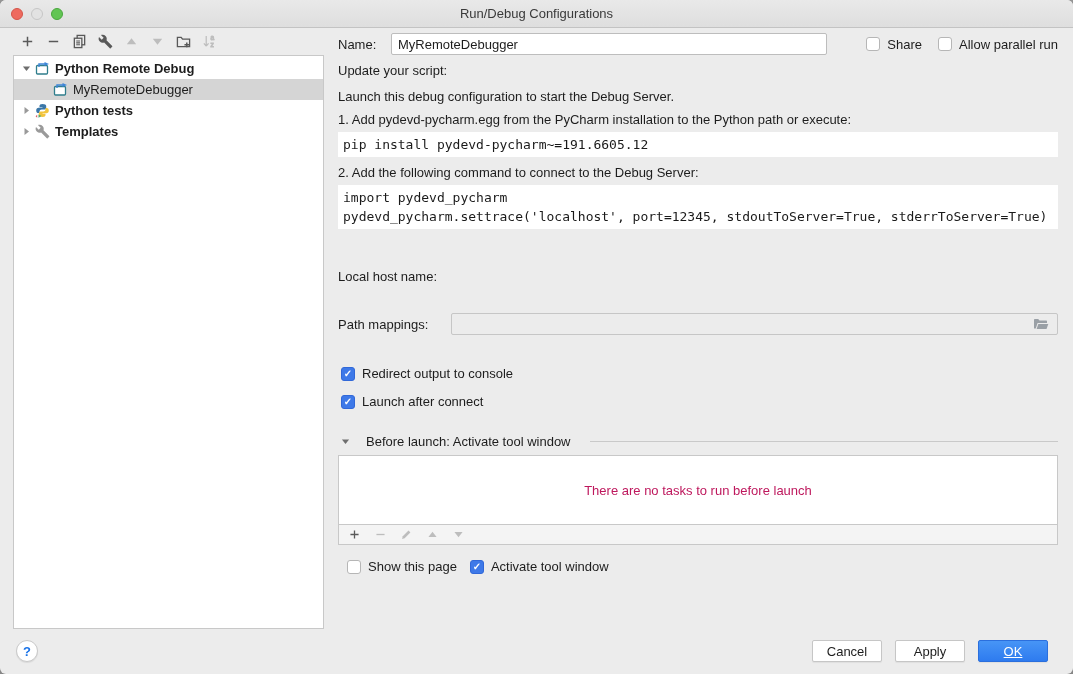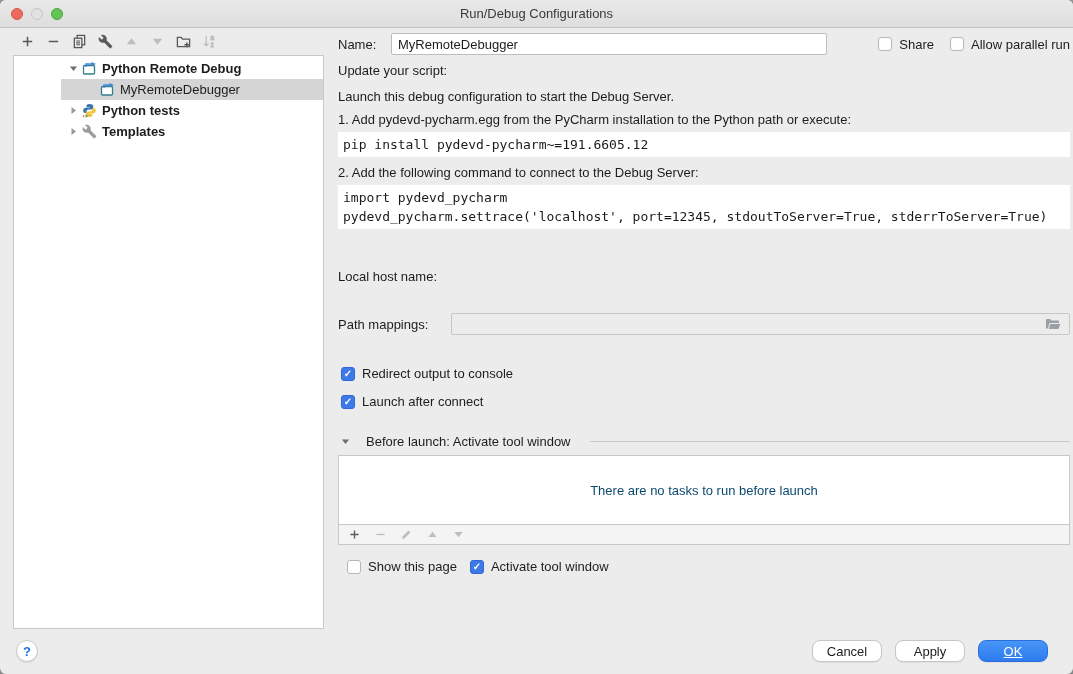--- a/index.html
+++ b/index.html
@@ -18,30 +18,30 @@
   .light.min{ background:#e2e2e2; border:1px solid #c6c6c6; }
   .light.zoom{ background:#62c554; border:1px solid #4aa73e; }
   .wtitle{ font-size:13px; color:#3a3a3a; }
   
   .main{ flex:1 1 auto; display:flex; min-height:0; }
   .sidebar{ flex:0 0 332px; display:flex; flex-direction:column; }
   .side-toolbar{ height:27px; display:flex; align-items:center; padding-left:19px; gap:10px; }
   .tbtn{ width:16px; height:16px; display:flex; align-items:center; justify-content:center; }
   .tbtn svg{ width:15px; height:15px; }
   .tree-box{ flex:1; margin:0 8px 1px 13px; background:#fff; border:1px solid #c8c8c8; overflow:hidden; padding-top:2px; }
-  .trow{ height:21px; display:flex; align-items:center; font-size:13px;margin-left:47px; }
+  .trow{ height:21px; display:flex; align-items:center; font-size:13px; }
   .trow.bold{ font-weight:bold; }
   .trow.selected{ background:#d5d5d5; }
   .trow .arrow{ width:12px; margin-left:6px; display:flex; justify-content:center; }
   .trow .spacer{ width:12px; margin-left:6px; }
   .trow .indent{ width:18px; }
   .trow .ticon{ width:15px; height:15px; margin-left:3px; margin-right:5px; }
   .trow .ticon svg{ width:15px; height:15px; }
   
-  .content{ flex:1; padding:5px 3px 0 6px; min-width:0; }
+  .content{ flex:1; padding:5px 15px 0 6px; min-width:0; }
   .row{ display:flex; align-items:center; }
   .name-row{ height:22px; }
   .lbl-name{ width:53px; }
   .textfield{ height:22px; background:#fff; border:1px solid #bdbdbd; border-radius:2px;
     font-family:"Liberation Sans",sans-serif; font-size:13px; padding:0 6px; color:#1d1d1d; display:flex; align-items:center; }
   input.textfield{ display:inline-block; }
   .name-field{ width:436px; }
   .cbgroup{ margin-left:auto; display:flex; align-items:center; }
   .cb{ width:14px; height:14px; border-radius:3px; background:#fff; border:1px solid #b6b6b6;
     display:flex; align-items:center; justify-content:center; flex:0 0 14px; }
@@ -63,34 +63,34 @@
   .disabled-field{ background:transparent; border:1px solid #c6c6c6; justify-content:flex-end; }
   .browse-btn{ width:20px; height:18px; display:flex; align-items:center; justify-content:center; }
   .browse-btn svg{ width:16px; height:14px; }
   .check-row{ display:flex; align-items:center; margin-top:13px; margin-left:3px; }
   .check-row.first{ margin-top:31px; }
   
   .bl-header{ display:flex; align-items:center; margin-top:25px; margin-left:3px; gap:16px; }
   .bl-header .rule{ flex:1; height:1px; background:#c9c9c9; margin-left:3px; }
   .tasks-panel{ margin-top:6px; height:70px; background:#fff; border:1px solid #c8c8c8;
     display:flex; align-items:center; justify-content:center; }
-  .tasks-empty{ color:#0c4a6e; font-size:13px; }
+  .tasks-empty{ color:#be185d; font-size:13px; }
   .tasks-toolbar{ height:20px; background:#f4f4f4; border:1px solid #c8c8c8; border-top:none;
     display:flex; align-items:center; padding-left:8px; gap:12px; }
   .tasks-toolbar .tbtn{ width:14px; height:14px; }
   .tasks-toolbar svg{ width:13px; height:13px; }
   .page-opts{ margin-top:14px; margin-left:9px; display:flex; align-items:center; }
   .opt-gap{ width:13px; }
   
   .footer{ flex:0 0 44px; display:flex; align-items:center; padding:0 25px 2px 16px; }
   .help-btn{ width:22px; height:22px; border-radius:50%; background:#fff; border:1px solid #c9c9c9;
     color:#1a73e8; font-weight:bold; font-size:13px; display:flex; align-items:center; justify-content:center;
     box-shadow:0 1px 1px rgba(0,0,0,.08); }
   .btns{ margin-left:auto; display:flex; align-items:center; gap:13px; }
-  .btn{ height:22px; min-width:70px; padding:0 12px; background:#fff; border:1px solid #c6c6c6; border-radius:8px;
+  .btn{ height:22px; min-width:70px; padding:0 12px; background:#fff; border:1px solid #c6c6c6; border-radius:2px;
     font-size:13px; color:#1d1d1d; display:flex; align-items:center; justify-content:center;
     box-shadow:0 1px 1px rgba(0,0,0,.06); }
   .btn.primary{ background:linear-gradient(#4795f6,#2e7bef); border-color:#2b6fdd; color:#fff;text-decoration:underline; }
   .ico-dark{ stroke:#595959; } .ico-dim{ stroke:#bdbdbd; }
   .fill-dark{ fill:#595959; } .fill-dim{ fill:#bdbdbd; } .fill-mid{ fill:#9a9a9a; }
 </style>
 </head>
 <body>
 
 <svg width="0" height="0" style="position:absolute">

